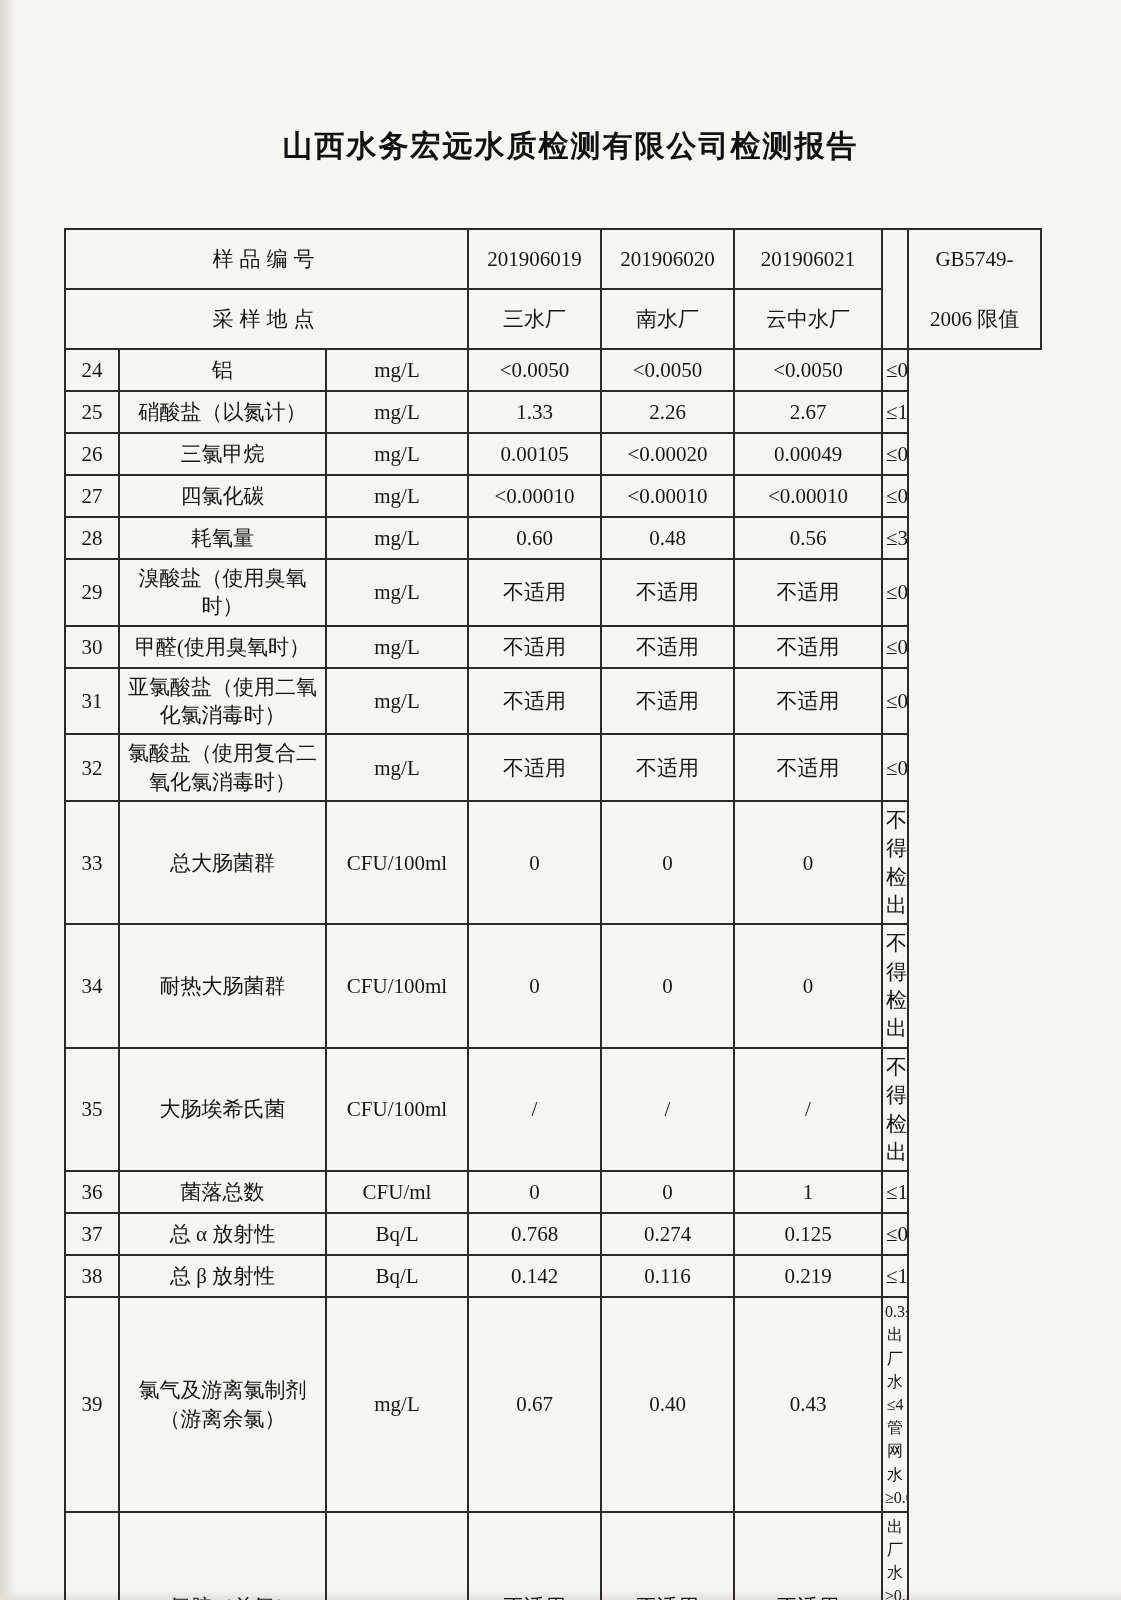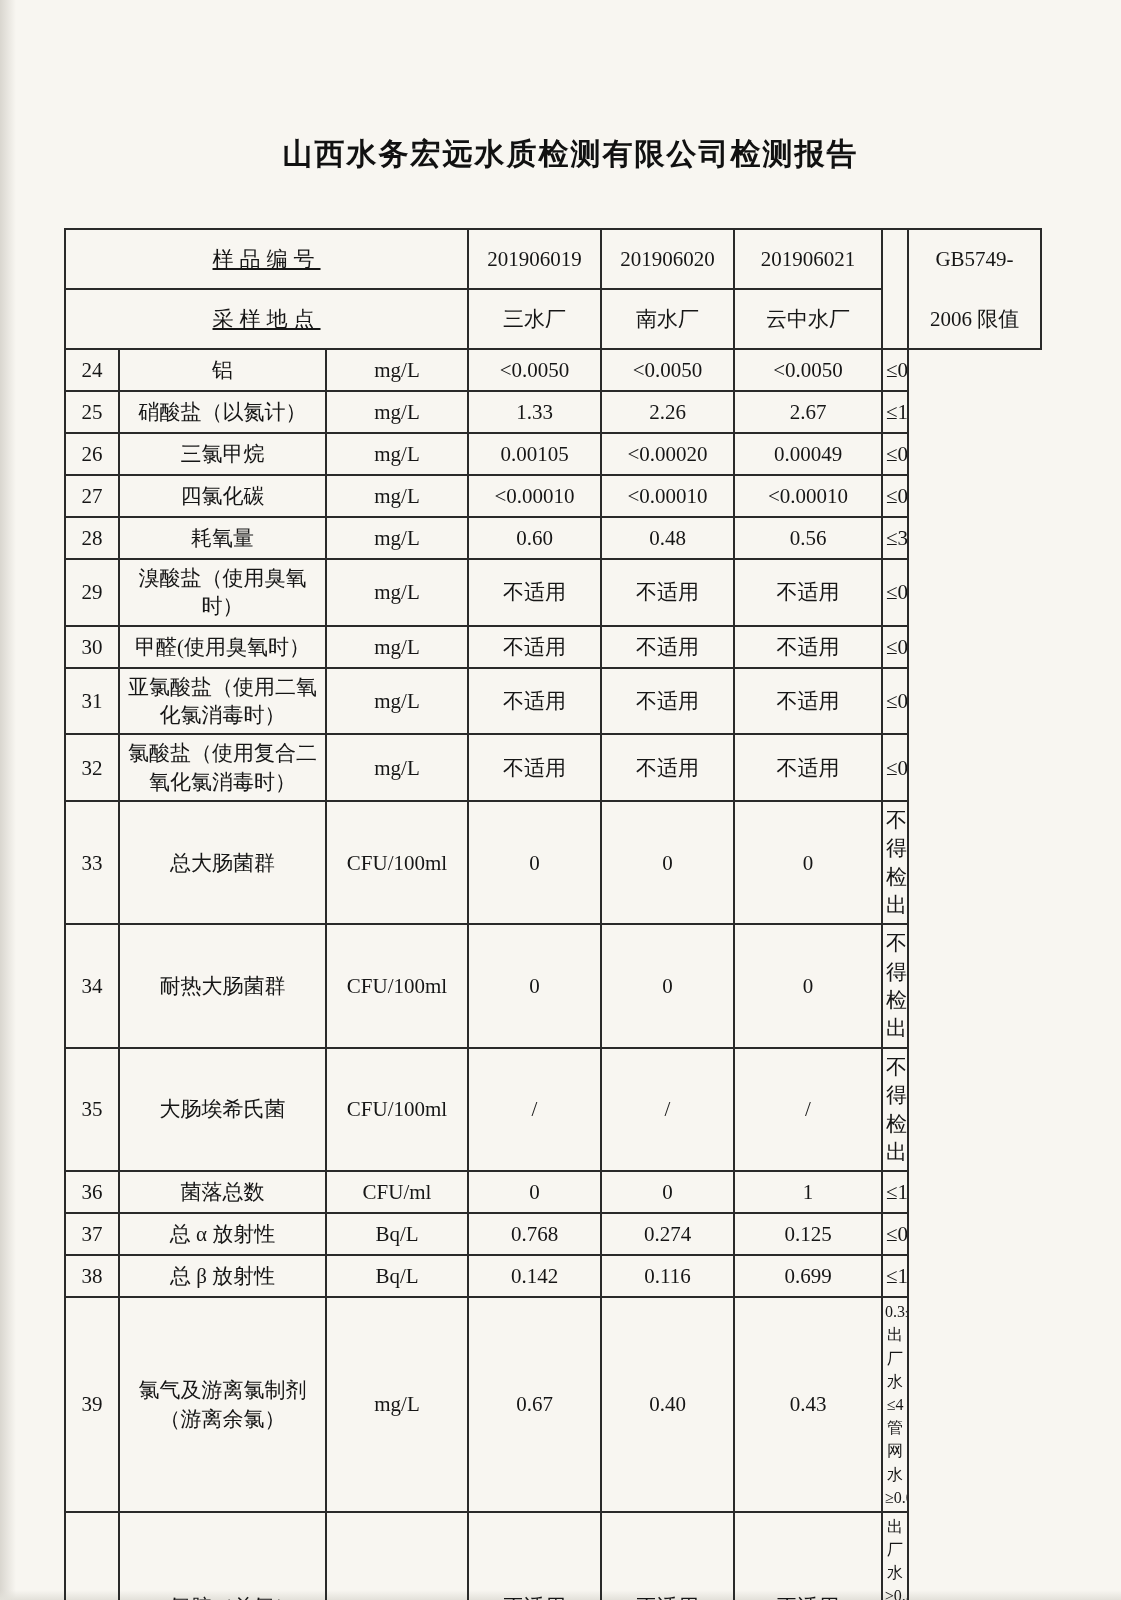--- a/index.html
+++ b/index.html
@@ -18,21 +18,21 @@
   .scan-edge{
     position:absolute;left:0;top:0;bottom:0;width:16px;
     background:linear-gradient(to right,#d9d6cf,rgba(248,246,241,0));
   }
   .scan-edge-bottom{
     position:absolute;left:0;right:0;bottom:0;height:10px;
     background:linear-gradient(to top,#e3e1da,rgba(248,246,241,0));
   }
   .title{
     position:absolute;top:126px;left:0;right:0;
-    margin:8px;text-align:center;
+    margin:0;text-align:center;
     font-size:30px;font-weight:bold;letter-spacing:2px;
     color:#111;
     padding-left:20px;
   }
   .meta{
     position:absolute;top:188px;left:64px;width:976px;
     display:flex;justify-content:space-between;align-items:flex-end;
     font-size:21px;
   }
   table.report{
@@ -51,21 +51,21 @@
     overflow:hidden;
   }
   thead td{height:50px;}
   tbody tr{height:42px;}
   td.c-name{text-align:left;padding-left:11px;padding-right:6px;}
   td.gap{border-top:none;border-bottom:none;padding:0;}
   td.c-limit-h{vertical-align:middle;}
   .limit-h-inner{display:flex;flex-direction:column;justify-content:space-between;height:88px;padding:6px 0;}
   td.c-limit.multi{font-size:16px;line-height:1.45;white-space:pre-line;padding:2px 2px;}
   td.c-limit{white-space:pre-line;}
-  .spread{letter-spacing:6px;text-decoration:underline;}
+  .spread{letter-spacing:6px;}
 </style>
 </head>
 <body>
 
 <div class="page">
   <div class="scan-edge"></div>
   <div class="scan-edge-bottom"></div>
 
   <h1 class="title">山西水务宏远水质检测有限公司检测报告</h1>
 
@@ -228,21 +228,21 @@
       <td class="c-val">0.274</td>
       <td class="c-val">0.125</td>
       <td class="c-limit">≤0.5</td>
     </tr>
         <tr>
       <td class="c-no">38</td>
       <td class="c-name">总 β 放射性</td>
       <td class="c-unit">Bq/L</td>
       <td class="c-val">0.142</td>
       <td class="c-val">0.116</td>
-      <td class="c-val">0.699</td>
+      <td class="c-val">0.219</td>
       <td class="c-limit">≤1</td>
     </tr>
         <tr>
       <td class="c-no">39</td>
       <td class="c-name">氯气及游离氯制剂（游离余氯）</td>
       <td class="c-unit">mg/L</td>
       <td class="c-val">0.67</td>
       <td class="c-val">0.40</td>
       <td class="c-val">0.43</td>
       <td class="c-limit multi">0.3≤出厂水≤4

